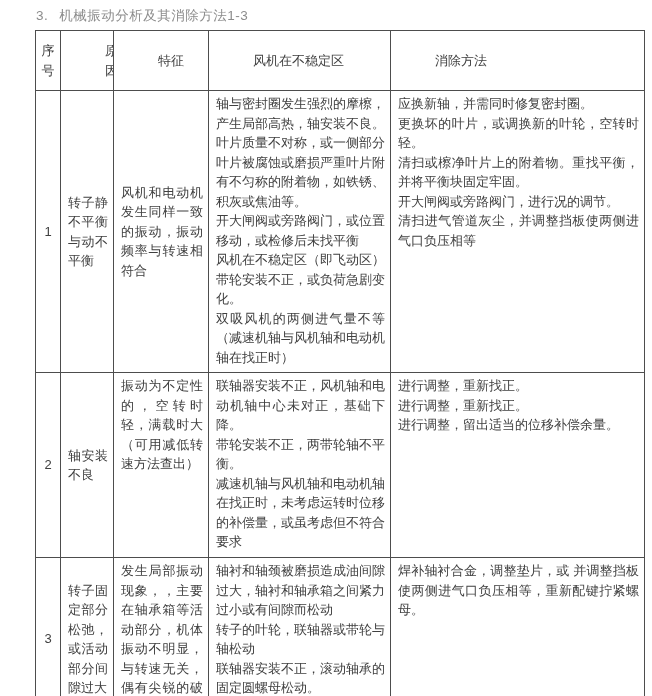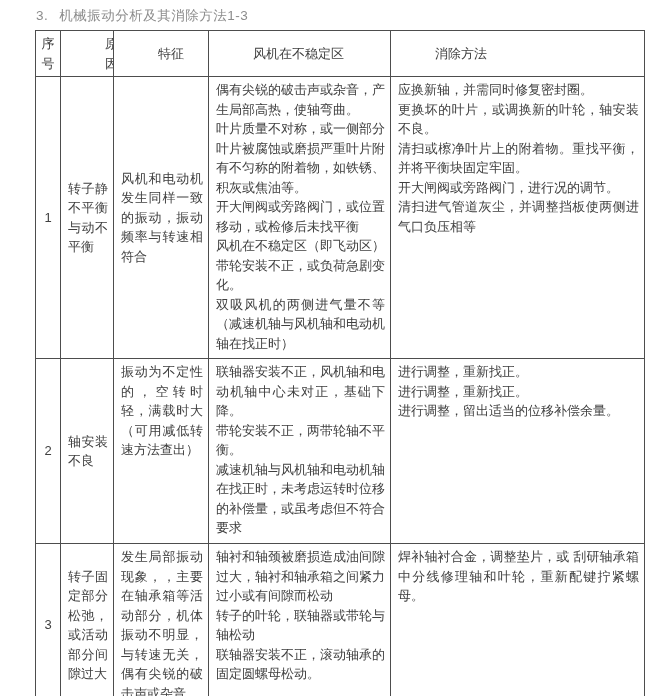--- a/index.html
+++ b/index.html
@@ -51,21 +51,21 @@
     box-sizing: border-box;
     overflow: hidden;
   }
   .vib-table th {
     vertical-align: middle;
     height: 38px;
     padding-left: 44px;
   }
   .vib-table .c-num {
     text-align: center;
-    padding: 3px 2px;
+    padding: 10px 2px;
     vertical-align: middle;
   }
   .vib-table .v-mid { vertical-align: middle; }
   .vib-table .just {
     text-align: justify;
     text-justify: inter-ideograph;
   }
   .vib-table tr.r1 { height: 282px; }
   .vib-table tr.r2 { height: 185px; }
   .vib-table tr.r3 { height: 155px; }
@@ -100,29 +100,29 @@
     </thead>
     <tbody>
 
       <tr class="r1">
         <td class="c-num">1</td>
         <td class="v-mid just">转子静不平衡与动不平衡</td>
         <td class="v-mid just">
           <p>风机和电动机发生同样一致的振动，振动频率与转速相符合</p>
         </td>
         <td class="just">
-          <p>偶有尖锐的破击声或杂音，产生局部高热，使轴弯曲。</p>
+          <p>轴与密封圈发生强烈的摩檫，产生局部高热，轴安装不良。</p>
           <p>叶片质量不对称，或一侧部分叶片被腐蚀或磨损严重叶片附有不匀称的附着物，如铁锈、积灰或焦油等。</p>
           <p>开大闸阀或旁路阀门，或位置移动，或检修后未找平衡</p>
           <p>风机在不稳定区（即飞动区）带轮安装不正，或负荷急剧变化。</p>
           <p>双吸风机的两侧进气量不等（减速机轴与风机轴和电动机轴在找正时）</p>
         </td>
         <td class="just">
           <p>应换新轴，并需同时修复密封圈。</p>
-          <p>更换坏的叶片，或调换新的叶轮，轴安装不良。</p>
+          <p>更换坏的叶片，或调换新的叶轮，空转时轻。</p>
           <p>清扫或檫净叶片上的附着物。重找平衡，并将平衡块固定牢固。</p>
           <p>开大闸阀或旁路阀门，进行况的调节。</p>
           <p>清扫进气管道灰尘，并调整挡板使两侧进气口负压相等</p>
         </td>
       </tr>
 
       <tr class="r2">
         <td class="c-num">2</td>
         <td class="v-mid just">轴安装不良</td>
         <td class="just">
@@ -145,20 +145,20 @@
         <td class="v-mid just">转子固定部分松弛，或活动部分间隙过大</td>
         <td class="just">
           <p>发生局部振动现象，，主要在轴承箱等活动部分，机体振动不明显，与转速无关，偶有尖锐的破击声或杂音</p>
         </td>
         <td class="just">
           <p>轴衬和轴颈被磨损造成油间隙过大，轴衬和轴承箱之间紧力过小或有间隙而松动</p>
           <p>转子的叶轮，联轴器或带轮与轴松动</p>
           <p>联轴器安装不正，滚动轴承的固定圆螺母松动。</p>
         </td>
         <td class="just">
-          <p>焊补轴衬合金，调整垫片，或 刮研轴承箱中分线修理轴和叶轮，重新配键拧紧螺母。</p>
+          <p>焊补轴衬合金，调整垫片，或 并调整挡板使两侧进气口负压相等，重新配键拧紧螺母。</p>
         </td>
       </tr>
 
     </tbody>
   </table>
 
 </div>
 
 </body></html>

